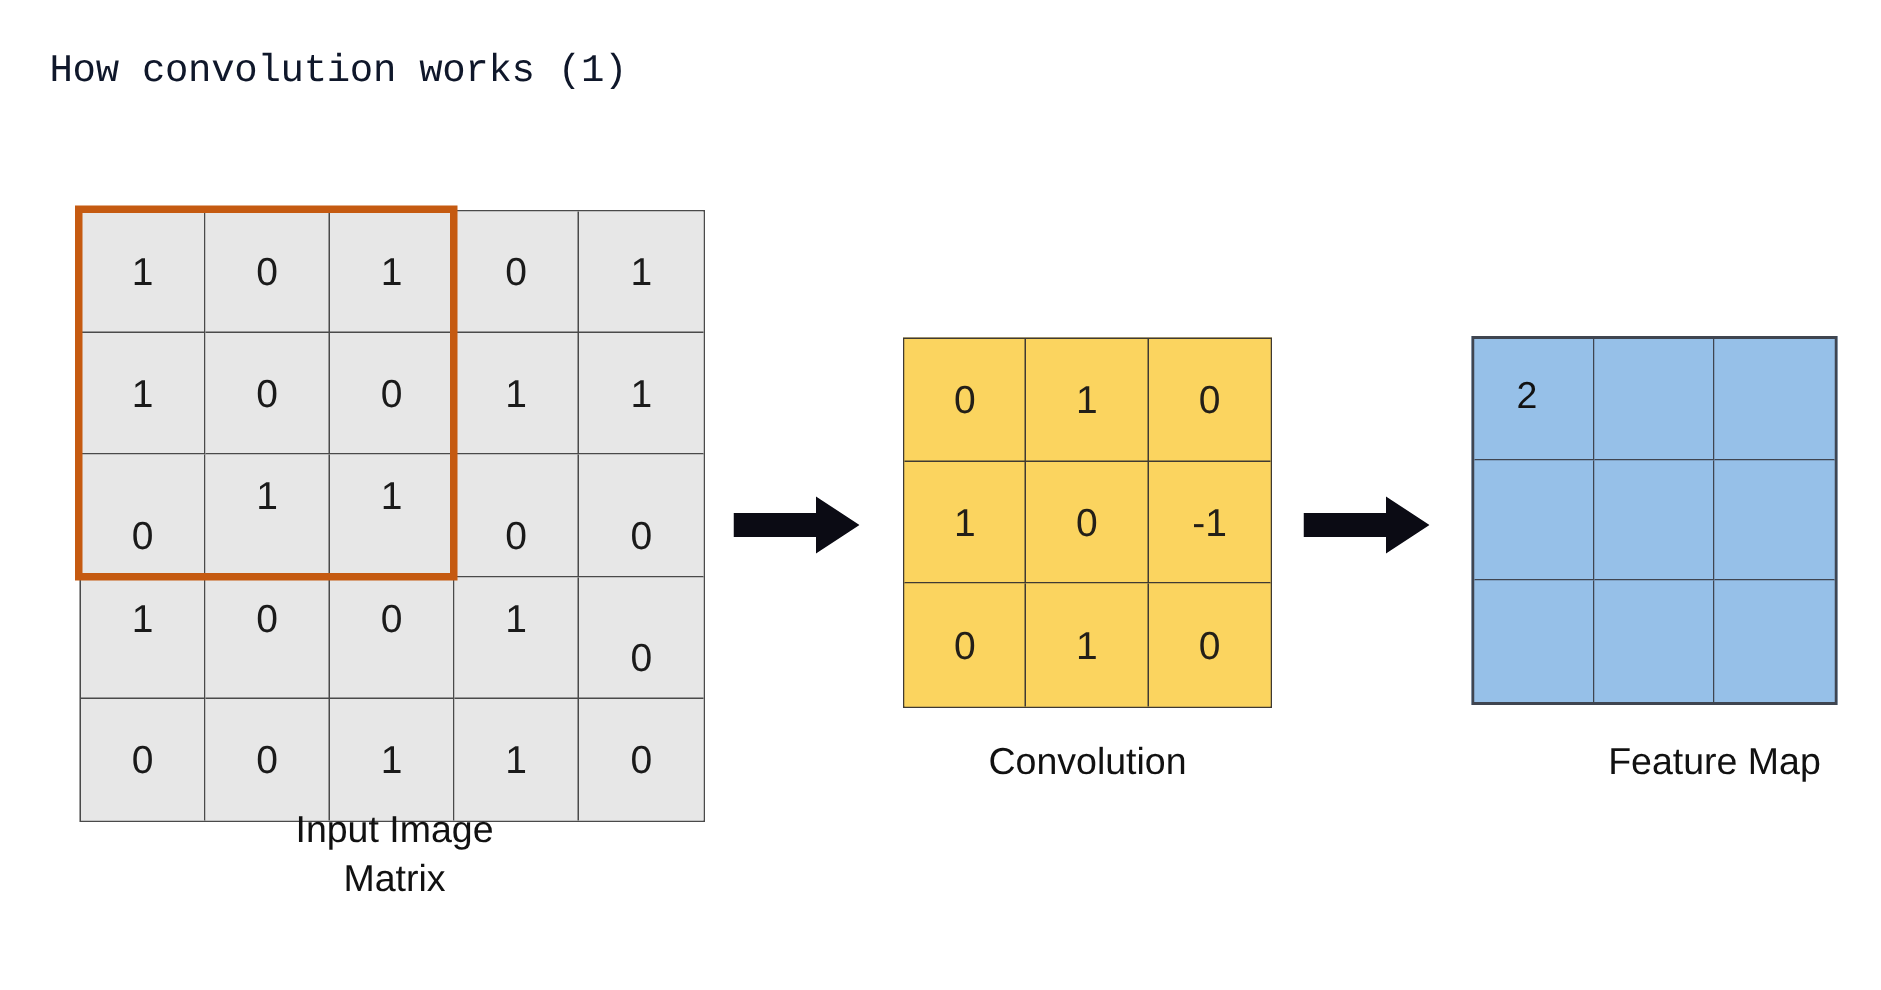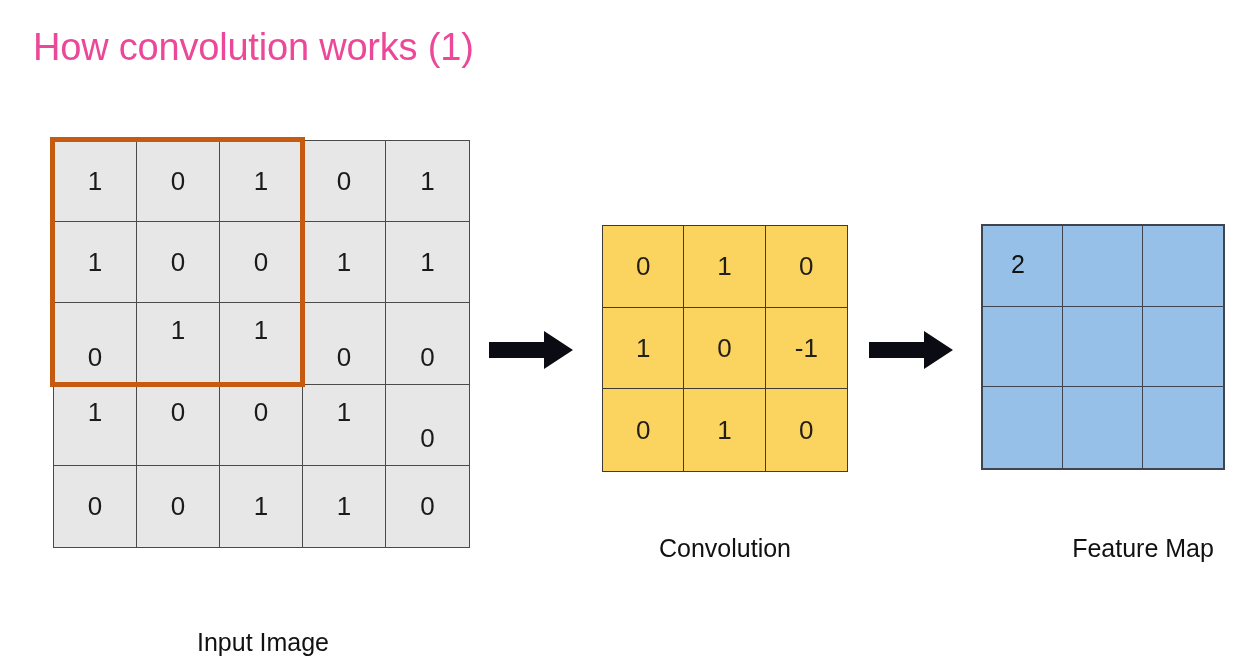--- a/index.html
+++ b/index.html
@@ -15,26 +15,27 @@
     overflow: hidden;
     font-family: "Liberation Sans", sans-serif;
     color: #000000;
   }
 
   
   #slide-title {
     position: absolute;
     left: 33px;
     top: 24px;
-    font-size: 38px;
+    font-size: 26px;
     line-height: 46px;
     font-weight: 400;
     letter-spacing: -0.2px;
-    color: #ec4899;
+    color: #0f172a;
     white-space: nowrap;
+    font-family: Liberation Mono, monospace;
   }
 
   
   .matrix {
     position: absolute;
     display: grid;
     box-sizing: border-box;
   }
   .cell {
     box-sizing: border-box;
@@ -136,23 +137,22 @@
   #arrow-kernel-to-map   { left: 869px; top: 327px; }
 
   
   .caption {
     position: absolute;
     font-size: 25px;
     line-height: 33px;
     color: #111111;
     text-align: center;
     white-space: pre-line;
-    margin-top: 40px;
-  }
-  #caption-input   { left: 113px; top: 586px; width: 300px; }
+  }
+  #caption-input   { left: 113px; top: 537px; width: 300px; }
   #caption-kernel  { left: 600px; top: 492px; width: 250px; }
   #caption-feature { left: 1018px; top: 492px; width: 250px; }
 </style>
 </head>
 <body>
 
 <div id="slide-title">How convolution works (1)</div>
 
 <div id="input-matrix" class="matrix">
 

